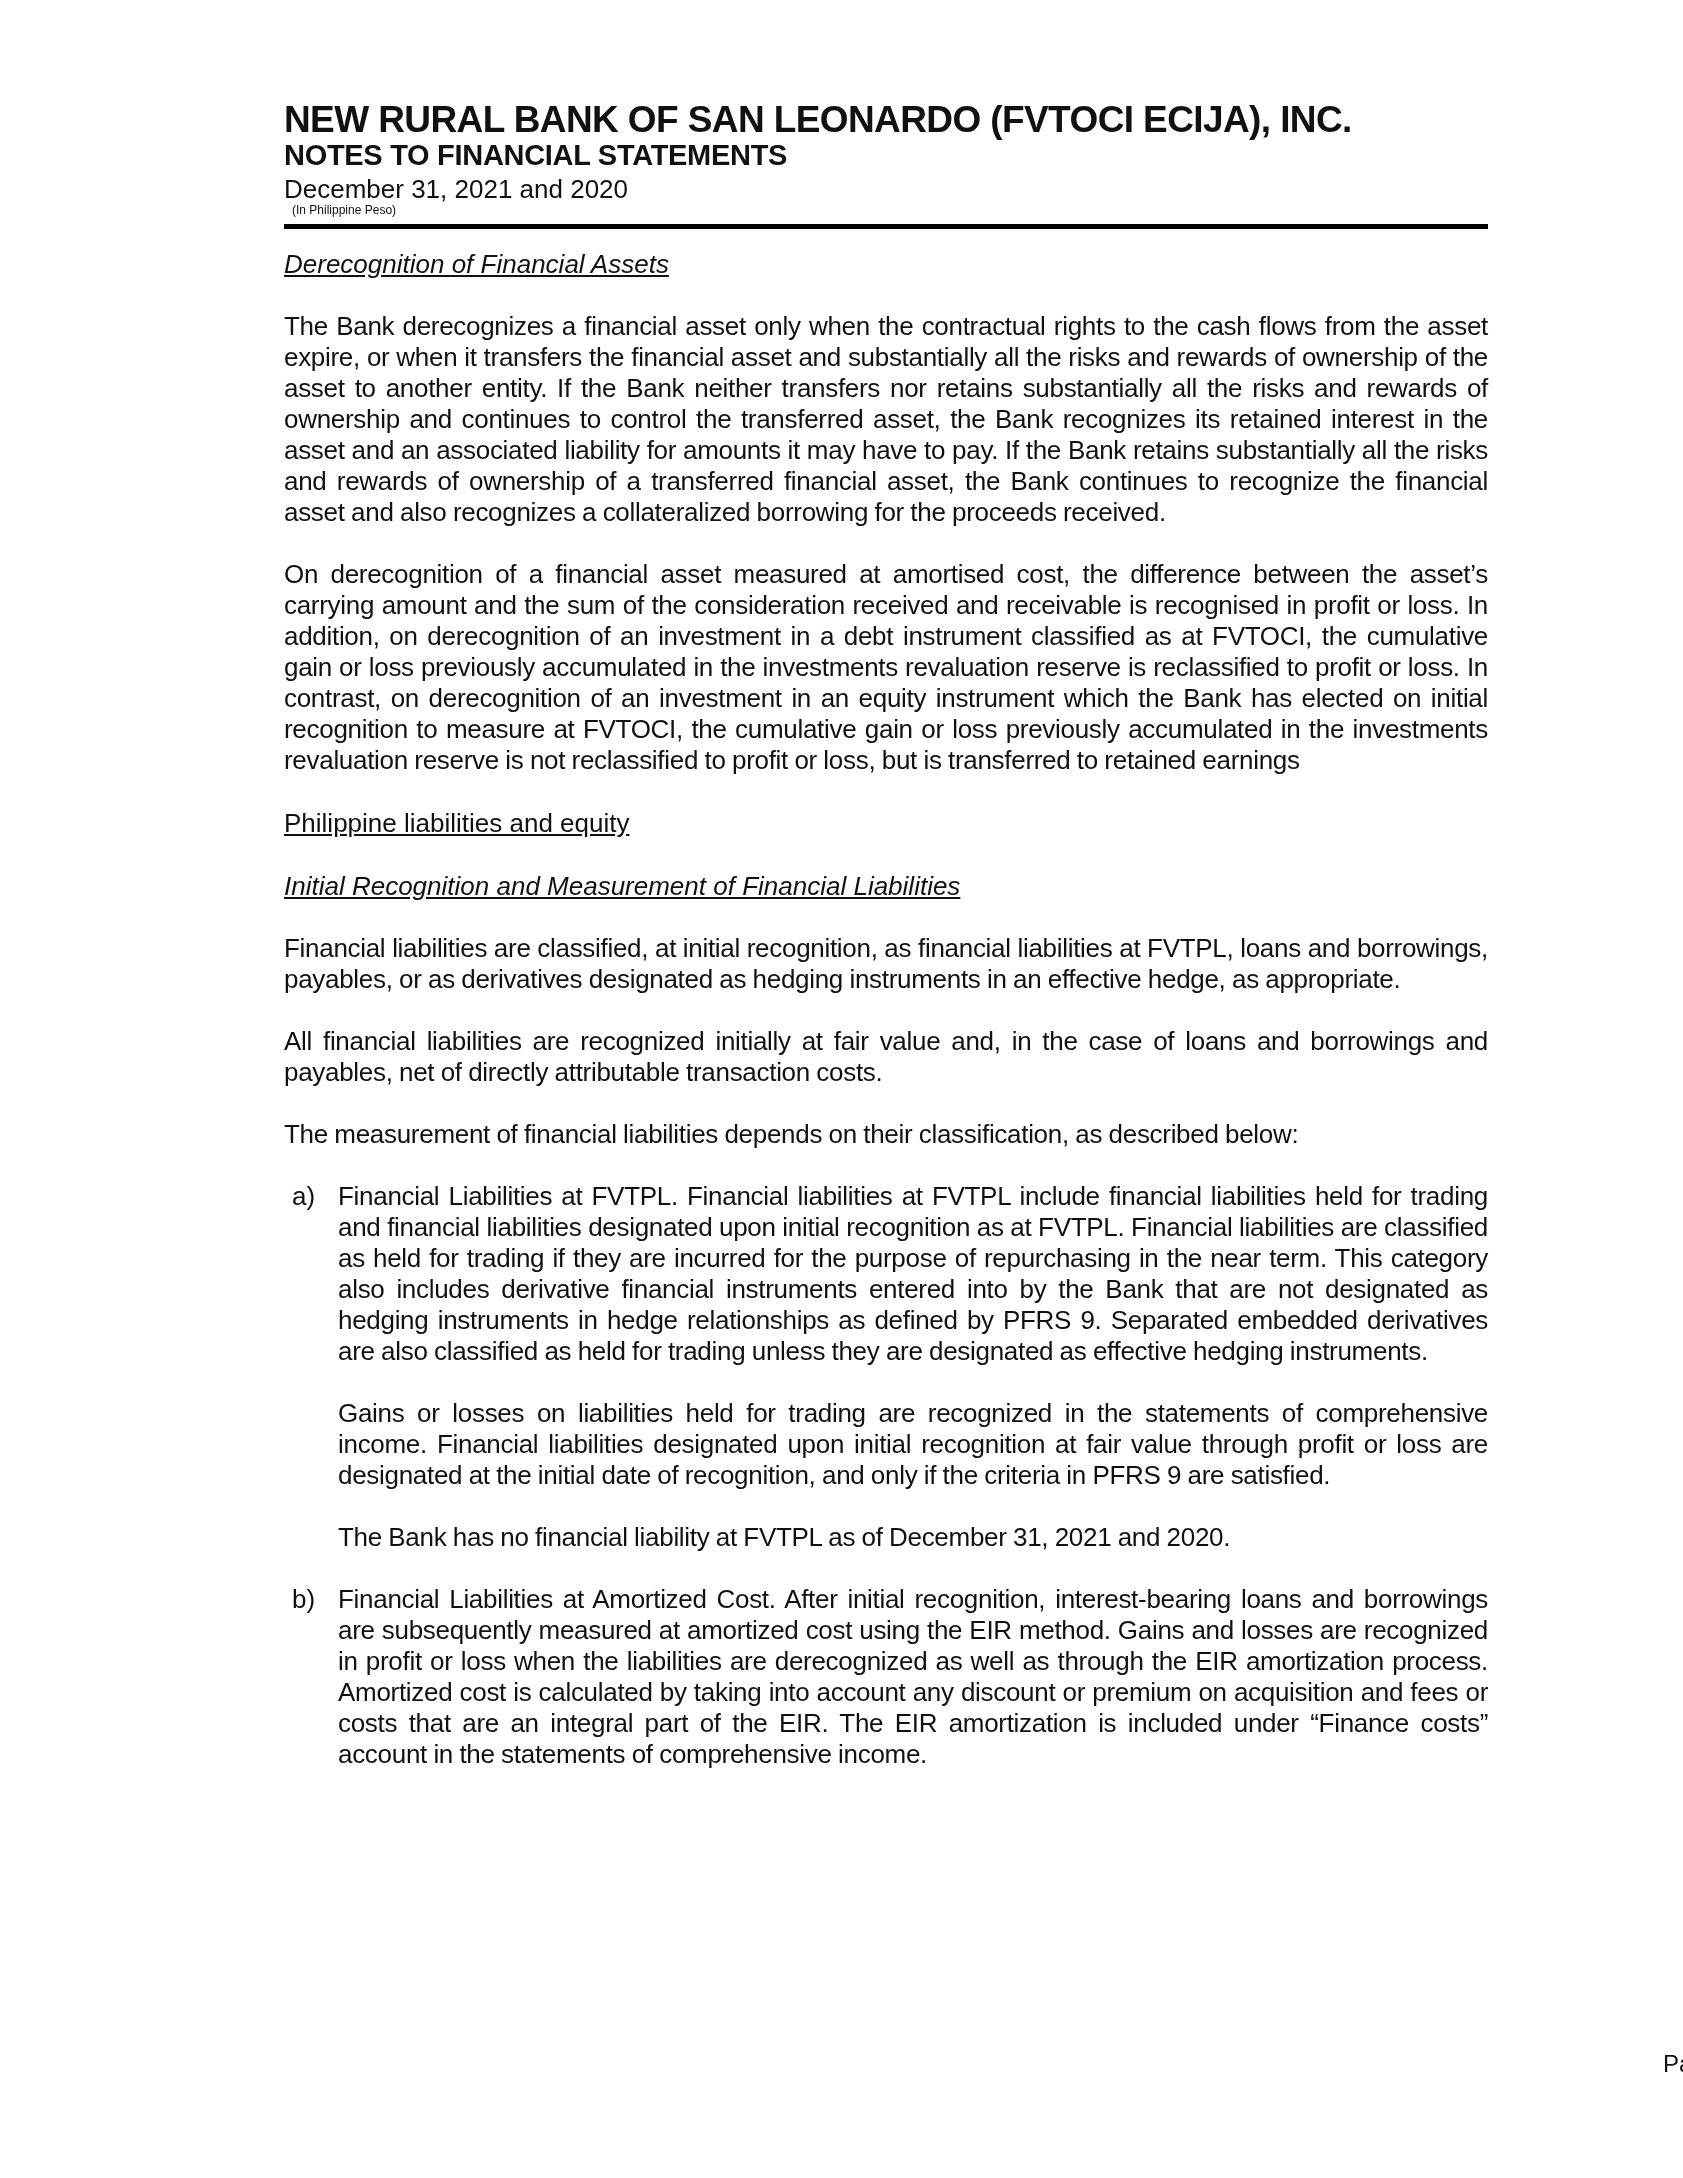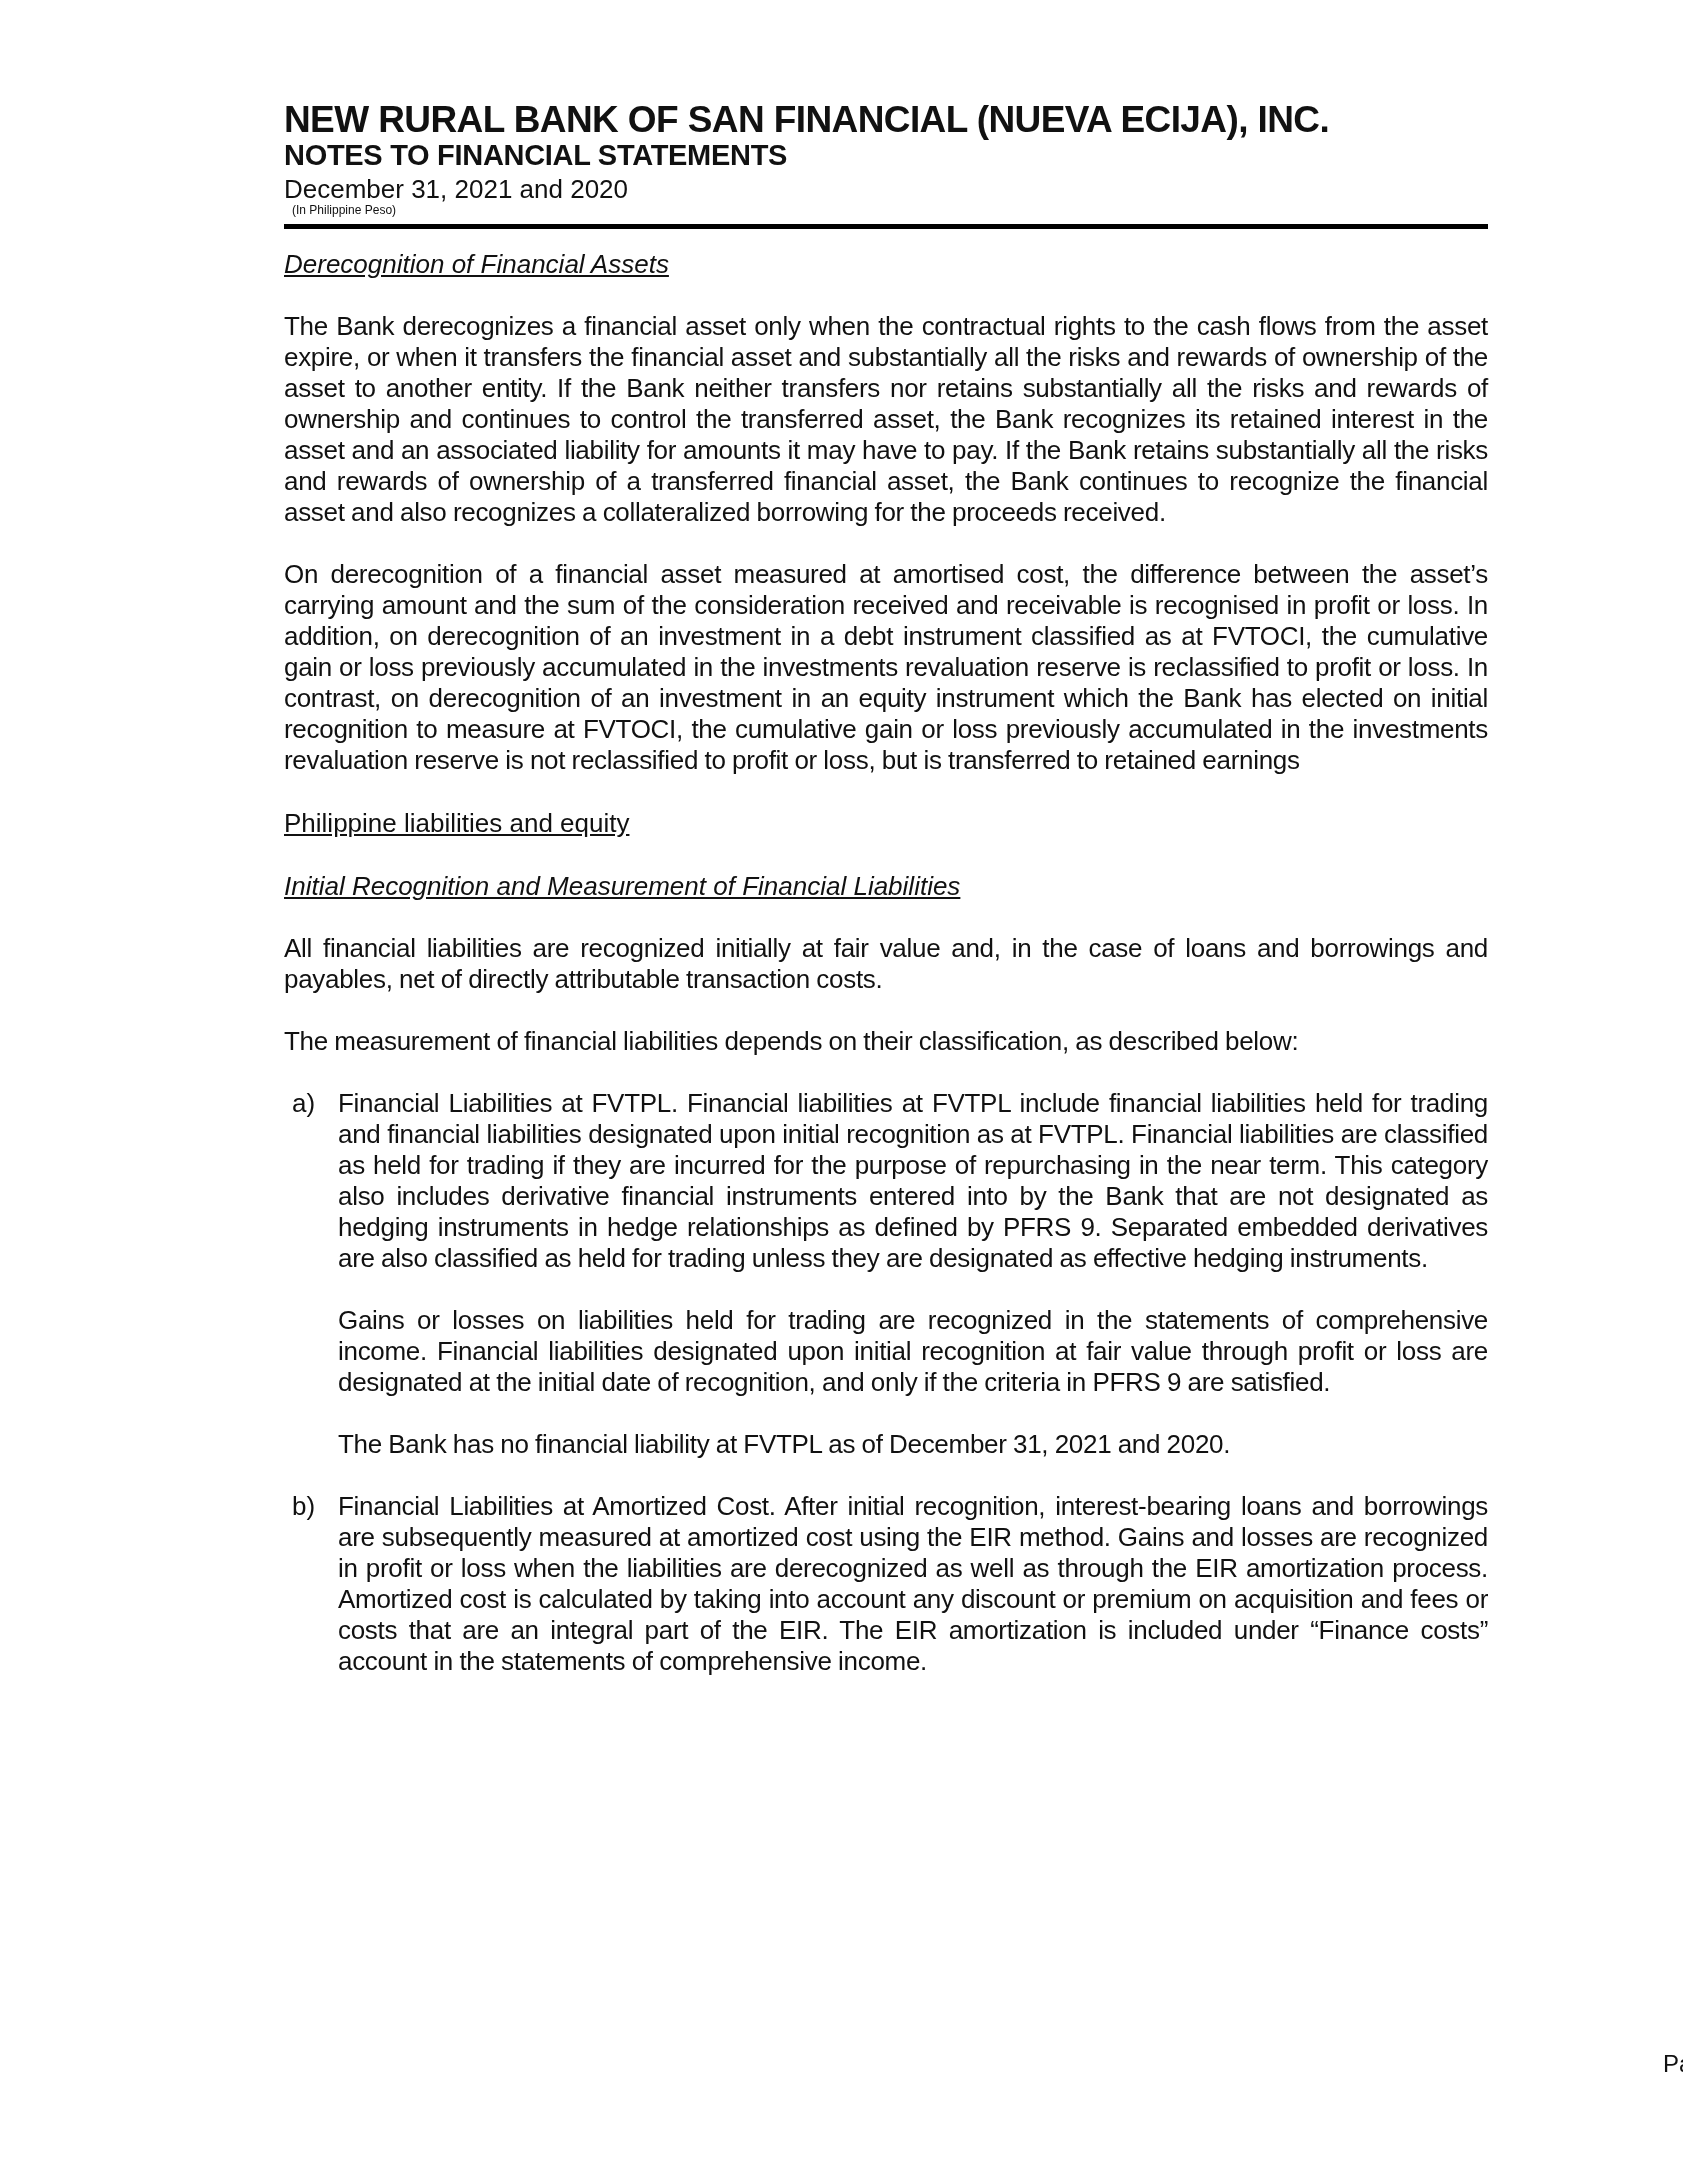--- a/index.html
+++ b/index.html
@@ -24,34 +24,35 @@
   .item .lbl { width: 54px; flex: none; font-size: 26px; line-height: 31px; padding-left: 8px; box-sizing: border-box; }
   .item .body { flex: 1; }
   .item .body p { margin-bottom: 31px; }
   .item .body p:last-child { margin-bottom: 0; }
   .page-num { position: absolute; top: 2050px; left: 1379px; font-size: 24px; white-space: nowrap; }
 </style>
 </head>
 <body>
 
 <div class="page">
-  <div class="hdr-title">NEW RURAL BANK OF SAN FINANCIAL (NUEVA ECIJA), INC.</div>
+  <div class="hdr-title">NEW RURAL BANK OF SAN LEONARDO (FVTOCI ECIJA), INC.</div>
   <div class="hdr-sub">NOTES TO FINANCIAL STATEMENTS</div>
   <div class="hdr-date">December 31, 2021 and 2020</div>
   <div class="hdr-unit">(In Philippine Peso)</div>
   <div class="hdr-rule"></div>
 
   <div class="content">
     <div class="h-ital">Derecognition of Financial Assets</div>
     <p>The Bank derecognizes a financial asset only when the contractual rights to the cash flows from the asset expire, or when it transfers the financial asset and substantially all the risks and rewards of ownership of the asset to another entity. If the Bank neither transfers nor retains substantially all the risks and rewards of ownership and continues to control the transferred asset, the Bank recognizes its retained interest in the asset and an associated liability for amounts it may have to pay. If the Bank retains substantially all the risks and rewards of ownership of a transferred financial asset, the Bank continues to recognize the financial asset and also recognizes a collateralized borrowing for the proceeds received.</p>
     <p>On derecognition of a financial asset measured at amortised cost, the difference between the asset’s carrying amount and the sum of the consideration received and receivable is recognised in profit or loss. In addition, on derecognition of an investment in a debt instrument classified as at FVTOCI, the cumulative gain or loss previously  accumulated in the investments revaluation reserve is reclassified to profit or loss. In contrast, on derecognition of  an investment in an equity instrument which the Bank has elected on initial recognition to measure at FVTOCI, the cumulative gain or loss previously accumulated in the investments revaluation reserve is not reclassified to profit or  loss, but is transferred to retained earnings</p>
 
     <div class="h-plain">Philippine liabilities and equity</div>
 
     <div class="h-ital">Initial Recognition and Measurement of Financial Liabilities</div>
+    <p>Financial liabilities are classified, at initial recognition, as financial liabilities at FVTPL, loans and borrowings, payables, or as derivatives designated as hedging instruments in an effective hedge, as appropriate.</p>
     <p>All financial liabilities are recognized initially at fair value and, in the case of loans and borrowings and payables, net of directly attributable transaction costs.</p>
 
     <p>The measurement of financial liabilities depends on their classification, as described below:</p>
 
     <div class="item">
       <div class="lbl">a)</div>
       <div class="body">
         <p>Financial Liabilities at FVTPL. Financial liabilities at FVTPL include financial liabilities held for trading and financial liabilities designated upon initial recognition as at FVTPL. Financial liabilities are classified as held for trading if they are incurred for the purpose of repurchasing in the near term. This category also includes derivative financial instruments entered into by the Bank that are not designated as hedging instruments in hedge relationships as defined by PFRS 9. Separated embedded derivatives are also classified as held for trading unless they are designated as effective hedging instruments.</p>
         <p>Gains or losses on liabilities held for trading are recognized in the statements of comprehensive income. Financial liabilities designated upon initial recognition at fair value through profit or loss are designated at the initial date of recognition, and only if the criteria in PFRS 9 are satisfied.</p>
         <p>The Bank has no financial liability at FVTPL as of December 31, 2021 and 2020.</p>

